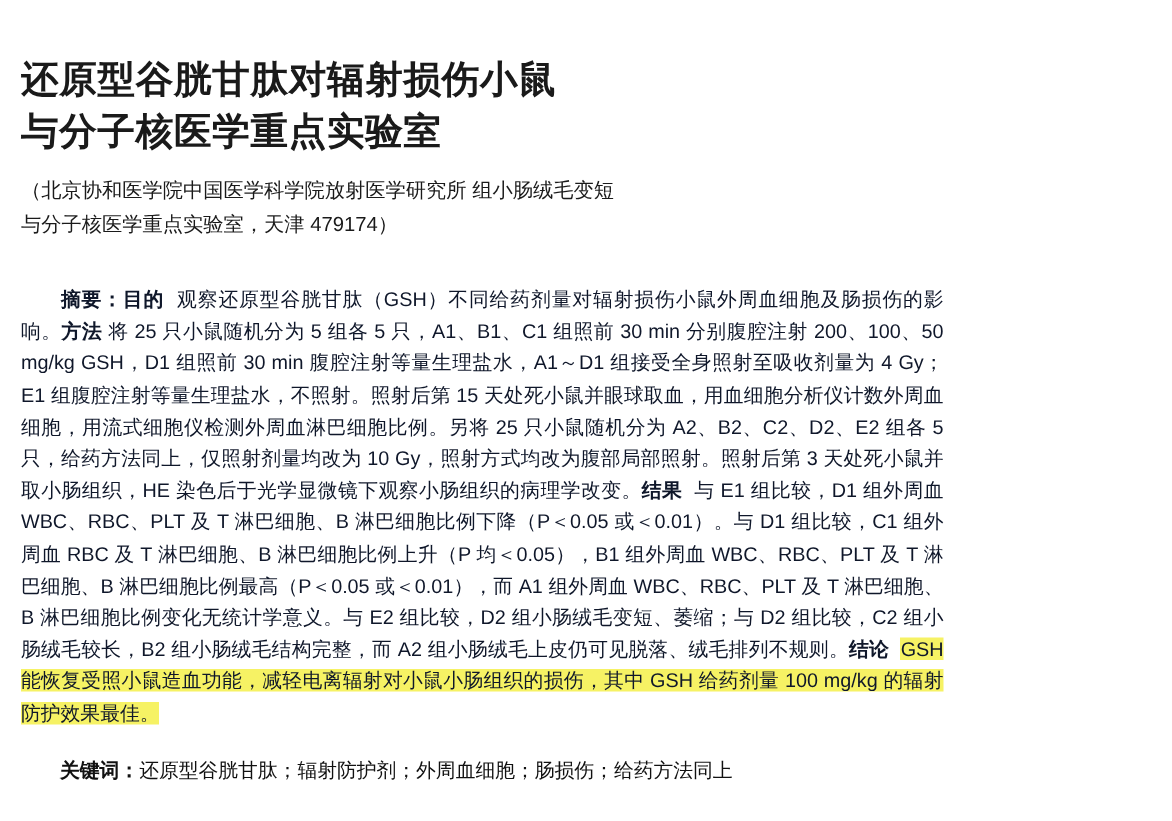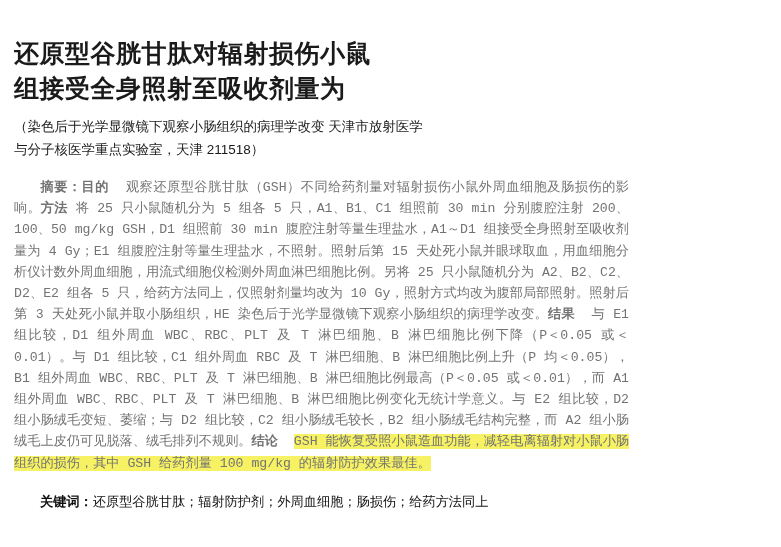--- a/index.html
+++ b/index.html
@@ -39,26 +39,26 @@
   }
   .affiliation {
     font-family: "Liberation Sans", "DejaVu Sans", sans-serif;
     font-size: 13.5px;
     line-height: 23px;
     margin-top: 9px;
     color: #1a1a1a;
   }
   .affiliation .line { display: block; }
   .abstract {
-    font-family: Liberation Mono, monospace;
+    font-family: Liberation Sans, sans-serif;
     font-size: 13.2px;
     line-height: 21.2px;
-    margin-top: 16px;
+    margin-top: 28px;
     text-align: justify;
-    color: #737373;
+    color: #0f172a;
     padding-right: 4px;
   }
   .abstract p {
     margin: 0;
     text-indent: 0;
   }
   .lbl {
     font-weight: bold;
   }
   .indent {
@@ -77,27 +77,27 @@
   }
   .keywords .lbl { font-weight: bold; text-align: center; }
 </style>
 </head>
 <body>
 
 <div class="page">
 
   <div class="title">
     <span class="line">还原型谷胱甘肽对辐射损伤小鼠</span>
-    <span class="line">组接受全身照射至吸收剂量为</span>
+    <span class="line">与分子核医学重点实验室</span>
   </div>
 
 
   <div class="affiliation">
-    <span class="line">（染色后于光学显微镜下观察小肠组织的病理学改变  天津市放射医学</span>
-    <span class="line">与分子核医学重点实验室，天津 211518）</span>
+    <span class="line">（北京协和医学院中国医学科学院放射医学研究所  组小肠绒毛变短</span>
+    <span class="line">与分子核医学重点实验室，天津 479174）</span>
   </div>
 
   <div class="abstract">
     <p><span class="indent"></span><span class="lbl">摘要：</span><span class="lbl">目的</span>&nbsp;&nbsp;<span>观察还原型谷胱甘肽（GSH）不同给药剂量对辐射损伤小鼠外周血细胞及肠损伤的影响。</span><span class="lbl">方法</span>&nbsp;<span>将 25 只小鼠随机分为 5 组各 5 只，A1、B1、C1 组照前 30 min 分别腹腔注射 200、100、50 mg/kg GSH，D1 组照前 30 min 腹腔注射等量生理盐水，A1～D1 组接受全身照射至吸收剂量为 4 Gy；E1 组腹腔注射等量生理盐水，不照射。照射后第 15 天处死小鼠并眼球取血，用血细胞分析仪计数外周血细胞，用流式细胞仪检测外周血淋巴细胞比例。另将 25 只小鼠随机分为 A2、B2、C2、D2、E2 组各 5 只，给药方法同上，仅照射剂量均改为 10 Gy，照射方式均改为腹部局部照射。照射后第 3 天处死小鼠并取小肠组织，HE 染色后于光学显微镜下观察小肠组织的病理学改变。</span><span class="lbl">结果</span>&nbsp;&nbsp;<span>与 E1 组比较，D1 组外周血 WBC、RBC、PLT 及 T 淋巴细胞、B 淋巴细胞比例下降（P＜0.05 或＜0.01）。与 D1 组比较，C1 组外周血 RBC 及 T 淋巴细胞、B 淋巴细胞比例上升（P 均＜0.05），B1 组外周血 WBC、RBC、PLT 及 T 淋巴细胞、B 淋巴细胞比例最高（P＜0.05 或＜0.01），而 A1 组外周血 WBC、RBC、PLT 及 T 淋巴细胞、B 淋巴细胞比例变化无统计学意义。与 E2 组比较，D2 组小肠绒毛变短、萎缩；与 D2 组比较，C2 组小肠绒毛较长，B2 组小肠绒毛结构完整，而 A2 组小肠绒毛上皮仍可见脱落、绒毛排列不规则。</span><span class="lbl">结论</span>&nbsp;&nbsp;<span class="hl">GSH 能恢复受照小鼠造血功能，减轻电离辐射对小鼠小肠组织的损伤，其中 GSH 给药剂量 100 mg/kg 的辐射防护效果最佳。</span></p>
   </div>
 
   <div class="keywords">
     <span class="indent"></span><span class="lbl">关键词：</span><span>还原型谷胱甘肽；辐射防护剂；外周血细胞；肠损伤；给药方法同上</span>
   </div>
 

